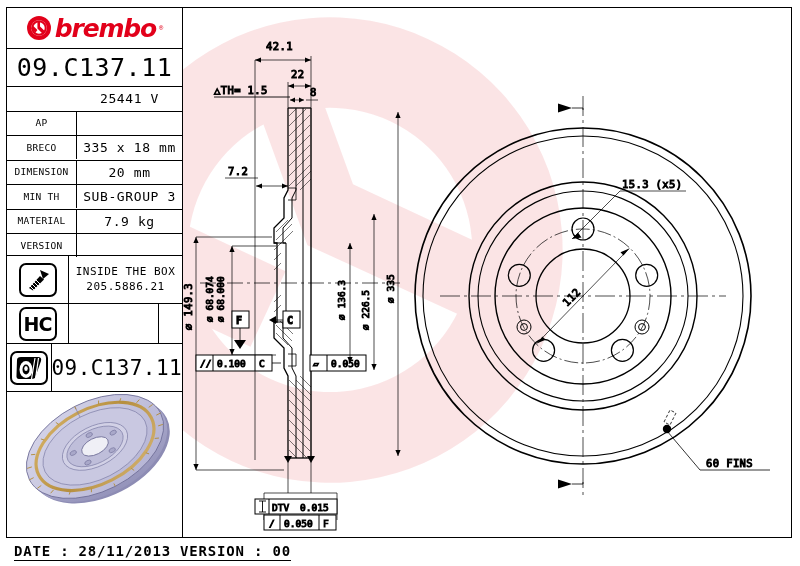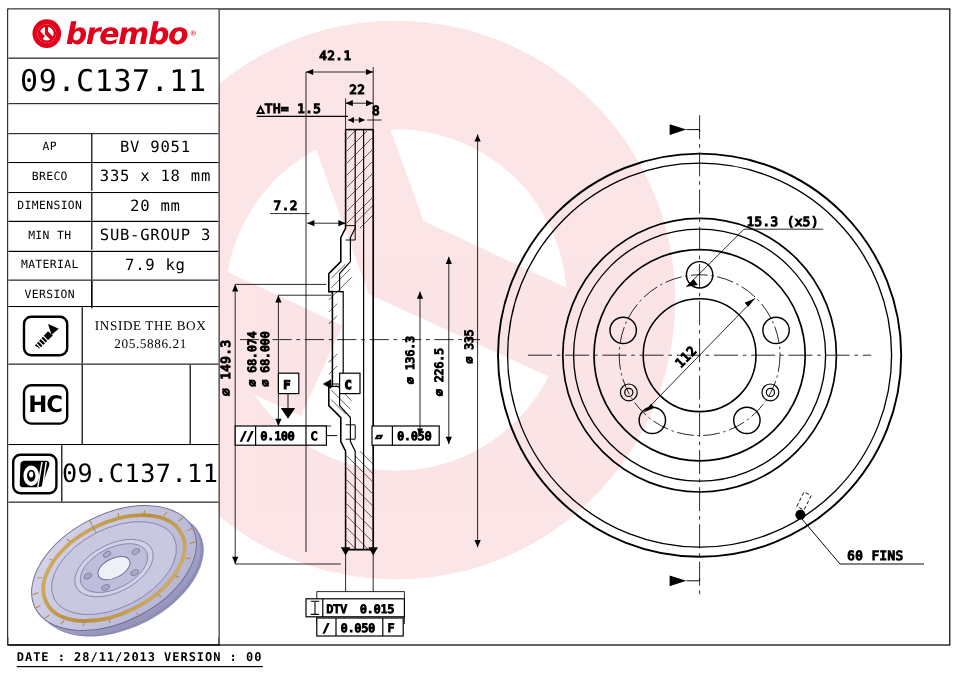--- a/index.html
+++ b/index.html
@@ -34,26 +34,26 @@
   .coderow{height:38px;justify-content:center;}
   .coderow span{font-size:25px;letter-spacing:.5px;font-weight:400;}
 
   .specrow{height:24.5px;}
   .specrow .cellL{width:70px;font-size:9.5px;letter-spacing:.3px;margin-top:48px;}
   .specrow .cellR{font-size:13px;letter-spacing:.6px;}
 
   .gaprow{height:22px;}
   .gaprow .cellL{width:70px;}
 
-  .boxrow{height:48px;font-family:Liberation Serif, serif;}
+  .boxrow{height:48px;}
   .boxrow .cellL{width:62px;}
   .boxrow .cellR{flex-direction:column;font-size:11px;line-height:1.35;
                  letter-spacing:.5px;}
 
-  .hcrow{height:67px;}
+  .hcrow{height:40px;}
   .hcrow .cellL{width:62px;}
   .hcrow .mid{box-sizing:border-box;border-right:1.2px solid #000;
               width:90px;height:100%;}
   .hcrow .cellR{}
 
   .iconcoderow{height:48px;}
   .iconcoderow .cellL{width:62px;}
   .iconcoderow .cellR{font-size:21px;letter-spacing:.4px;
                       justify-content:center;}
 
@@ -69,21 +69,21 @@
 
   
   .tile{width:34px;height:30px;border:2px solid #000;border-radius:7px;
         display:flex;align-items:center;justify-content:center;
         background:#fff;overflow:hidden;}
   .tile.hc{font-family:"DejaVu Sans","Liberation Sans",sans-serif;
            font-weight:bold;font-size:19px;letter-spacing:-1px;}
 
   
   #datefoot{position:absolute;left:14px;top:543px;z-index:6;
-            font-size:10px;letter-spacing:.8px;font-weight:bold;}
+            font-size:14px;letter-spacing:.8px;font-weight:bold;}
   #datefoot .ul{border-bottom:1.4px solid #000;padding-bottom:1px;}
 
   
   #drawing{position:absolute;left:0;top:0;width:800px;height:566px;z-index:4;}
 
   .lbl{font-family:"DejaVu Sans Mono","Liberation Mono",monospace;
        font-size:10.5px;fill:#000;letter-spacing:.4px;}
   .lbl-b{font-family:"DejaVu Sans Mono","Liberation Mono",monospace;
          font-size:10px;fill:#000;font-weight:bold;}
   .lbl-s{font-family:"DejaVu Sans Mono","Liberation Mono",monospace;
@@ -128,24 +128,24 @@
         <span class="reg">®</span>
       </div>
     </div>
 
     <div class="row coderow">
       <span>09.C137.11</span>
     </div>
 
     <div class="row specrow">
       <div class="cellL">AP</div>
+      <div class="cellR">25441 V</div>
     </div>
     <div class="row specrow">
       <div class="cellL">BRECO</div>
-      <div class="cellR">BV 9051</div>
     </div>
     <div class="row specrow">
       <div class="cellL">DIMENSION</div>
       <div class="cellR">335 x 18 mm</div>
     </div>
     <div class="row specrow">
       <div class="cellL">MIN TH</div>
       <div class="cellR">20 mm</div>
     </div>
     <div class="row specrow">

